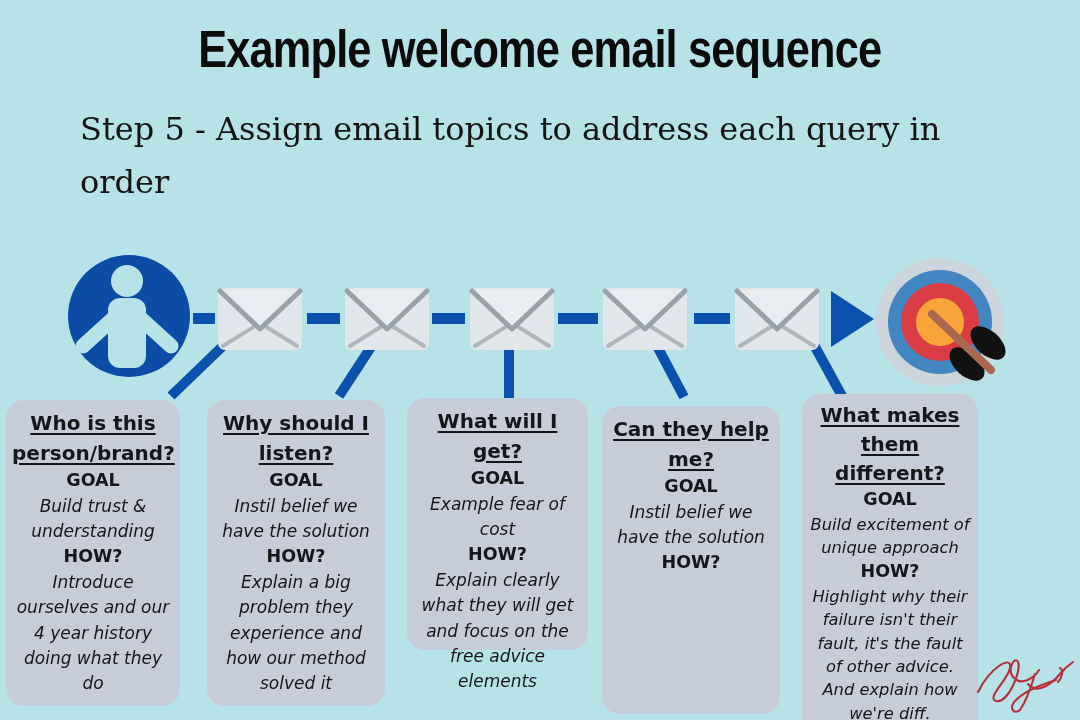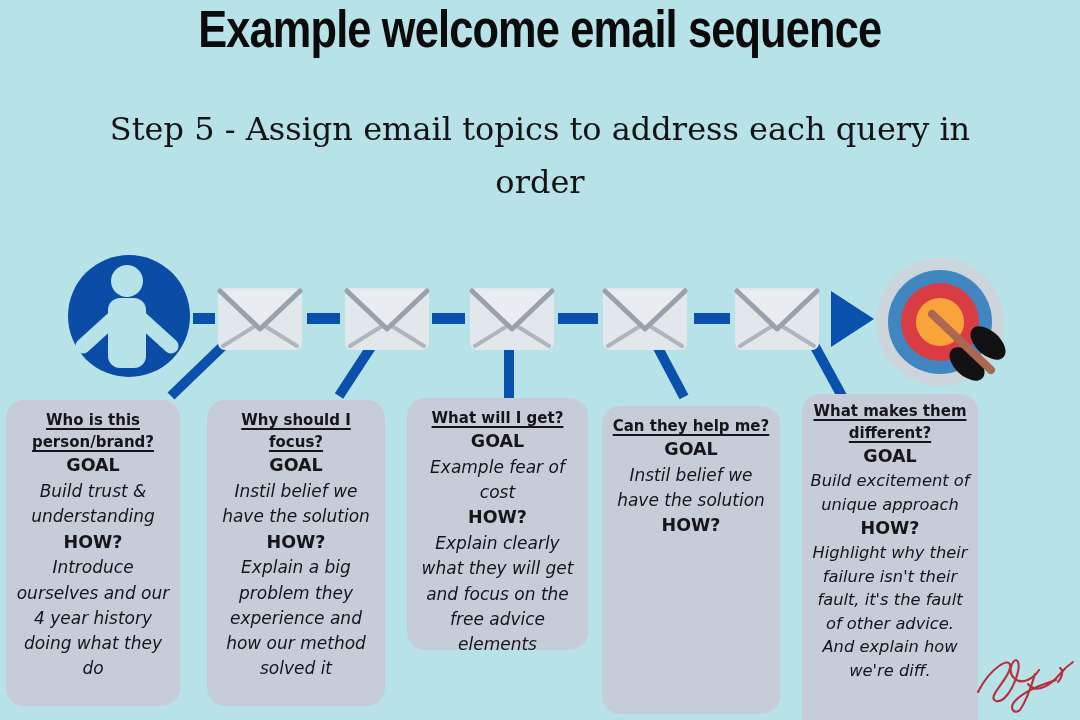--- a/index.html
+++ b/index.html
@@ -4,55 +4,54 @@
 <style>
   html,body{margin:0;padding:0;}
   .canvas{
     position:relative;
     width:1080px;height:720px;
     background:#b7e2e8;
     overflow:hidden;
     font-family:"DejaVu Sans","Liberation Sans",sans-serif;
     color:#121212;
   }
-  .title-wrap{position:absolute;top:0;left:0;width:1080px;text-align:center;}
+  .title-wrap{position:absolute;top:20px;left:0;width:1080px;text-align:center;}
   .title{
     display:inline-block;
     font-family:"Liberation Sans",sans-serif;
     font-weight:700;
     font-size:51px;
     letter-spacing:-1px;
     transform:scaleX(.85);
     transform-origin:50% 50%;
     color:#0b0b0b;
     white-space:nowrap;
   }
   .subtitle{
     position:absolute;top:103px;left:80px;width:920px;
-    text-align:center;
     font-family:"DejaVu Serif","Liberation Serif",serif;
     font-size:32px;
     line-height:1.65;
     color:#141414;
   }
   .diagram{position:absolute;top:240px;left:0;}
   .card{
     position:absolute;
     background:#c6cdd8;
     border-radius:18px;
     text-align:center;
     padding:9px 6px;
     box-sizing:border-box;
     font-size:17px;
     line-height:1.48;
     color:#15151a;
   }
   .card-head{
     font-weight:bold;
-    font-size:15px;
+    font-size:20px;
     text-decoration:underline;
     text-decoration-thickness:2px;
     text-underline-offset:3px;
   }
   .card-label{font-weight:bold;font-size:17.5px;}
   .card-body{font-style:italic;}
   .card.tight{font-size:16.3px;line-height:1.44;padding-top:7px;}
   .signature{position:absolute;left:972px;top:640px;}
 </style>
 </head>
@@ -120,21 +119,21 @@
 
   <div class="card" style="left:6px;top:400px;width:174px;height:306px">
     <div class="card-head">Who is this person/brand?</div>
     <div class="card-label">GOAL</div>
     <div class="card-body">Build trust &amp; understanding</div>
     <div class="card-label">HOW?</div>
     <div class="card-body">Introduce ourselves and our 4 year history doing what they do</div>
   </div>
 
   <div class="card" style="left:207px;top:400px;width:178px;height:306px">
-    <div class="card-head">Why should I focus?</div>
+    <div class="card-head">Why should I listen?</div>
     <div class="card-label">GOAL</div>
     <div class="card-body">Instil belief we have the solution</div>
     <div class="card-label">HOW?</div>
     <div class="card-body">Explain a big problem they experience and how our method solved it</div>
   </div>
 
   <div class="card" style="left:407px;top:398px;width:181px;height:252px">
     <div class="card-head">What will I get?</div>
     <div class="card-label">GOAL</div>
     <div class="card-body">Example fear of cost</div>

